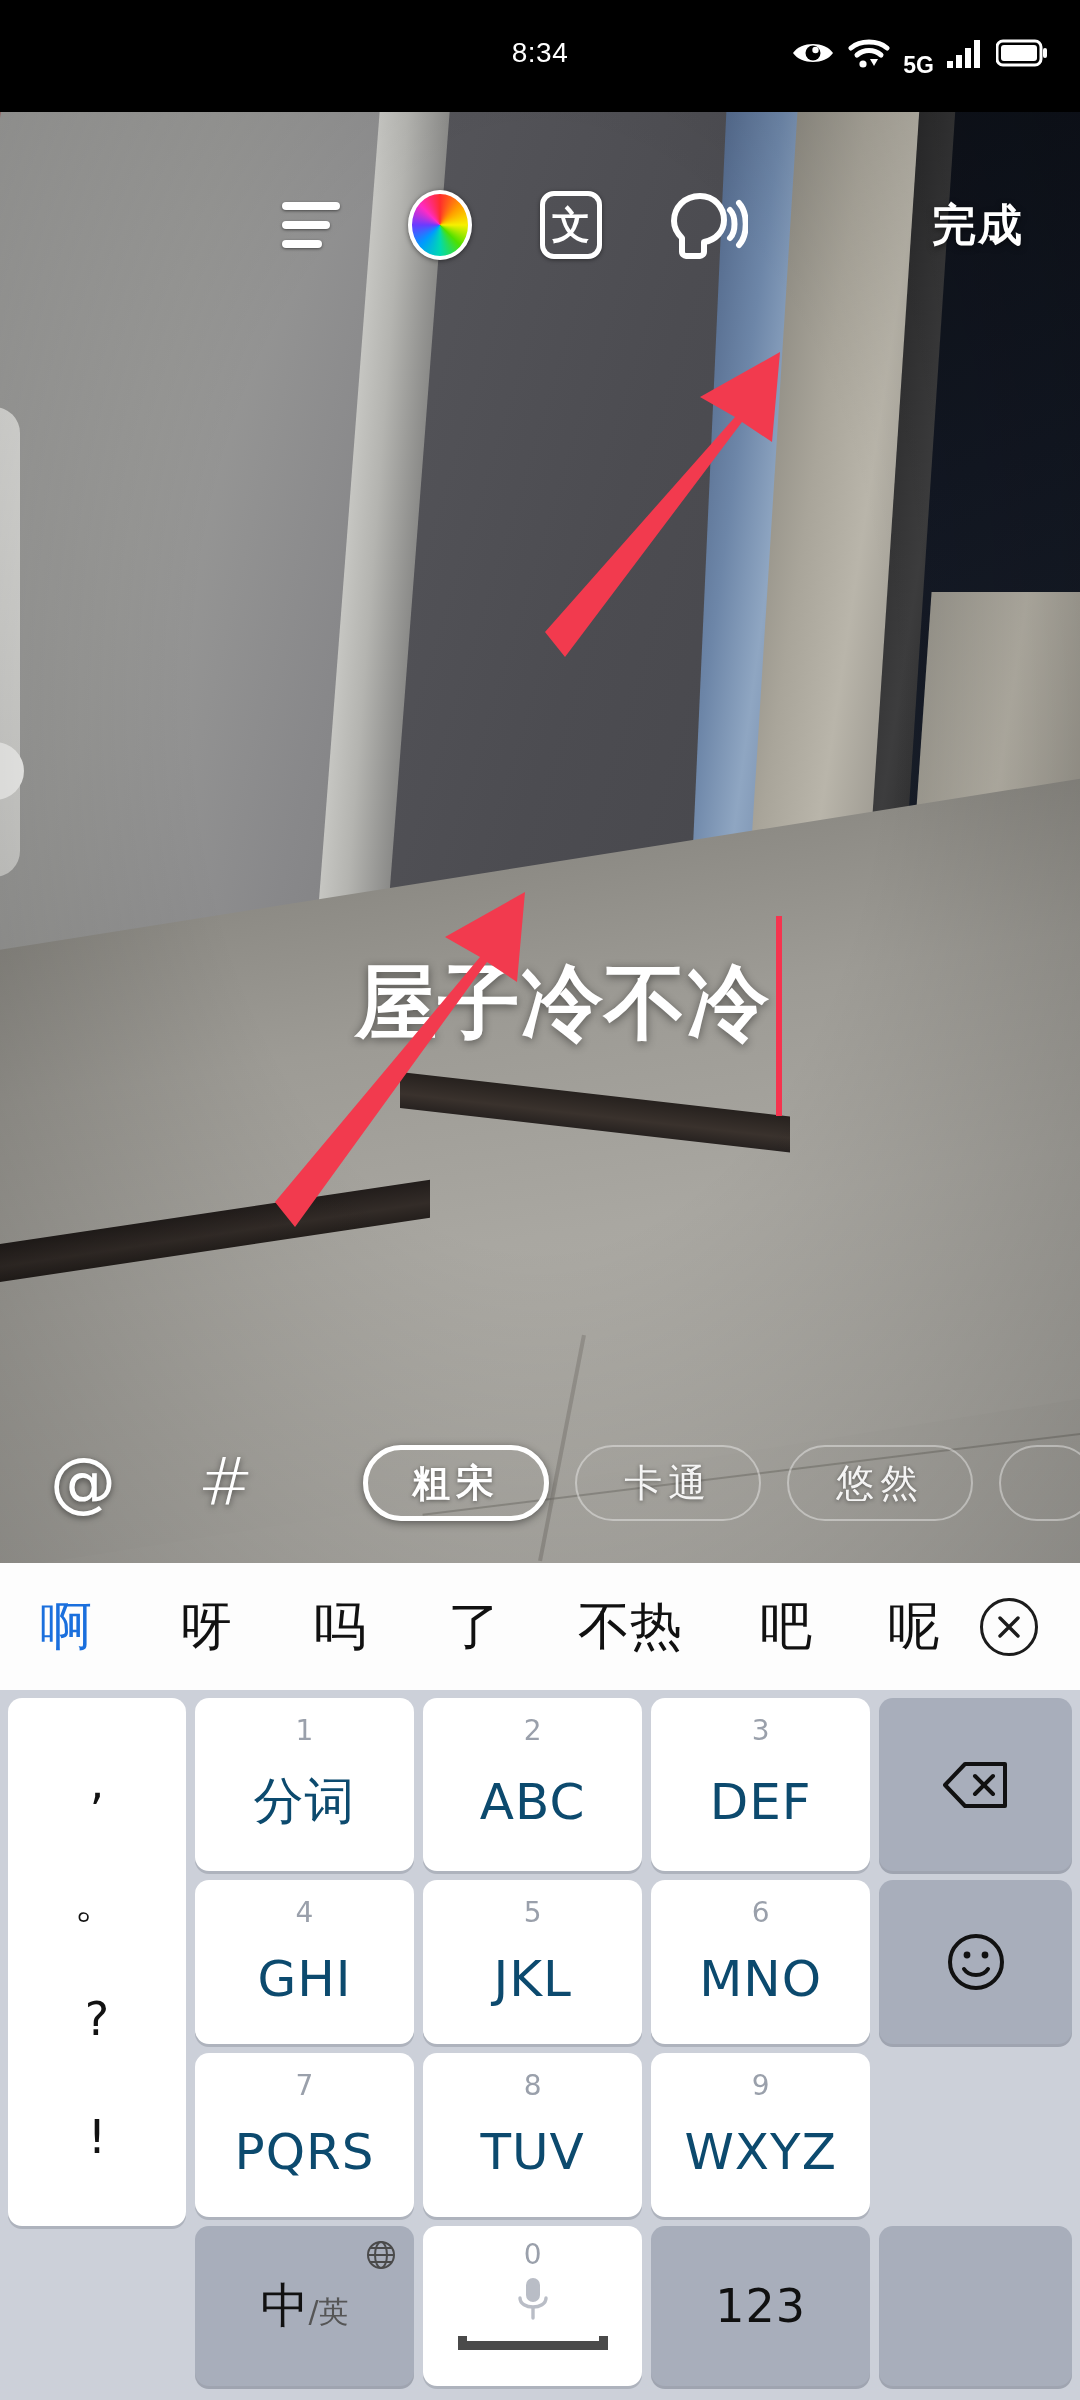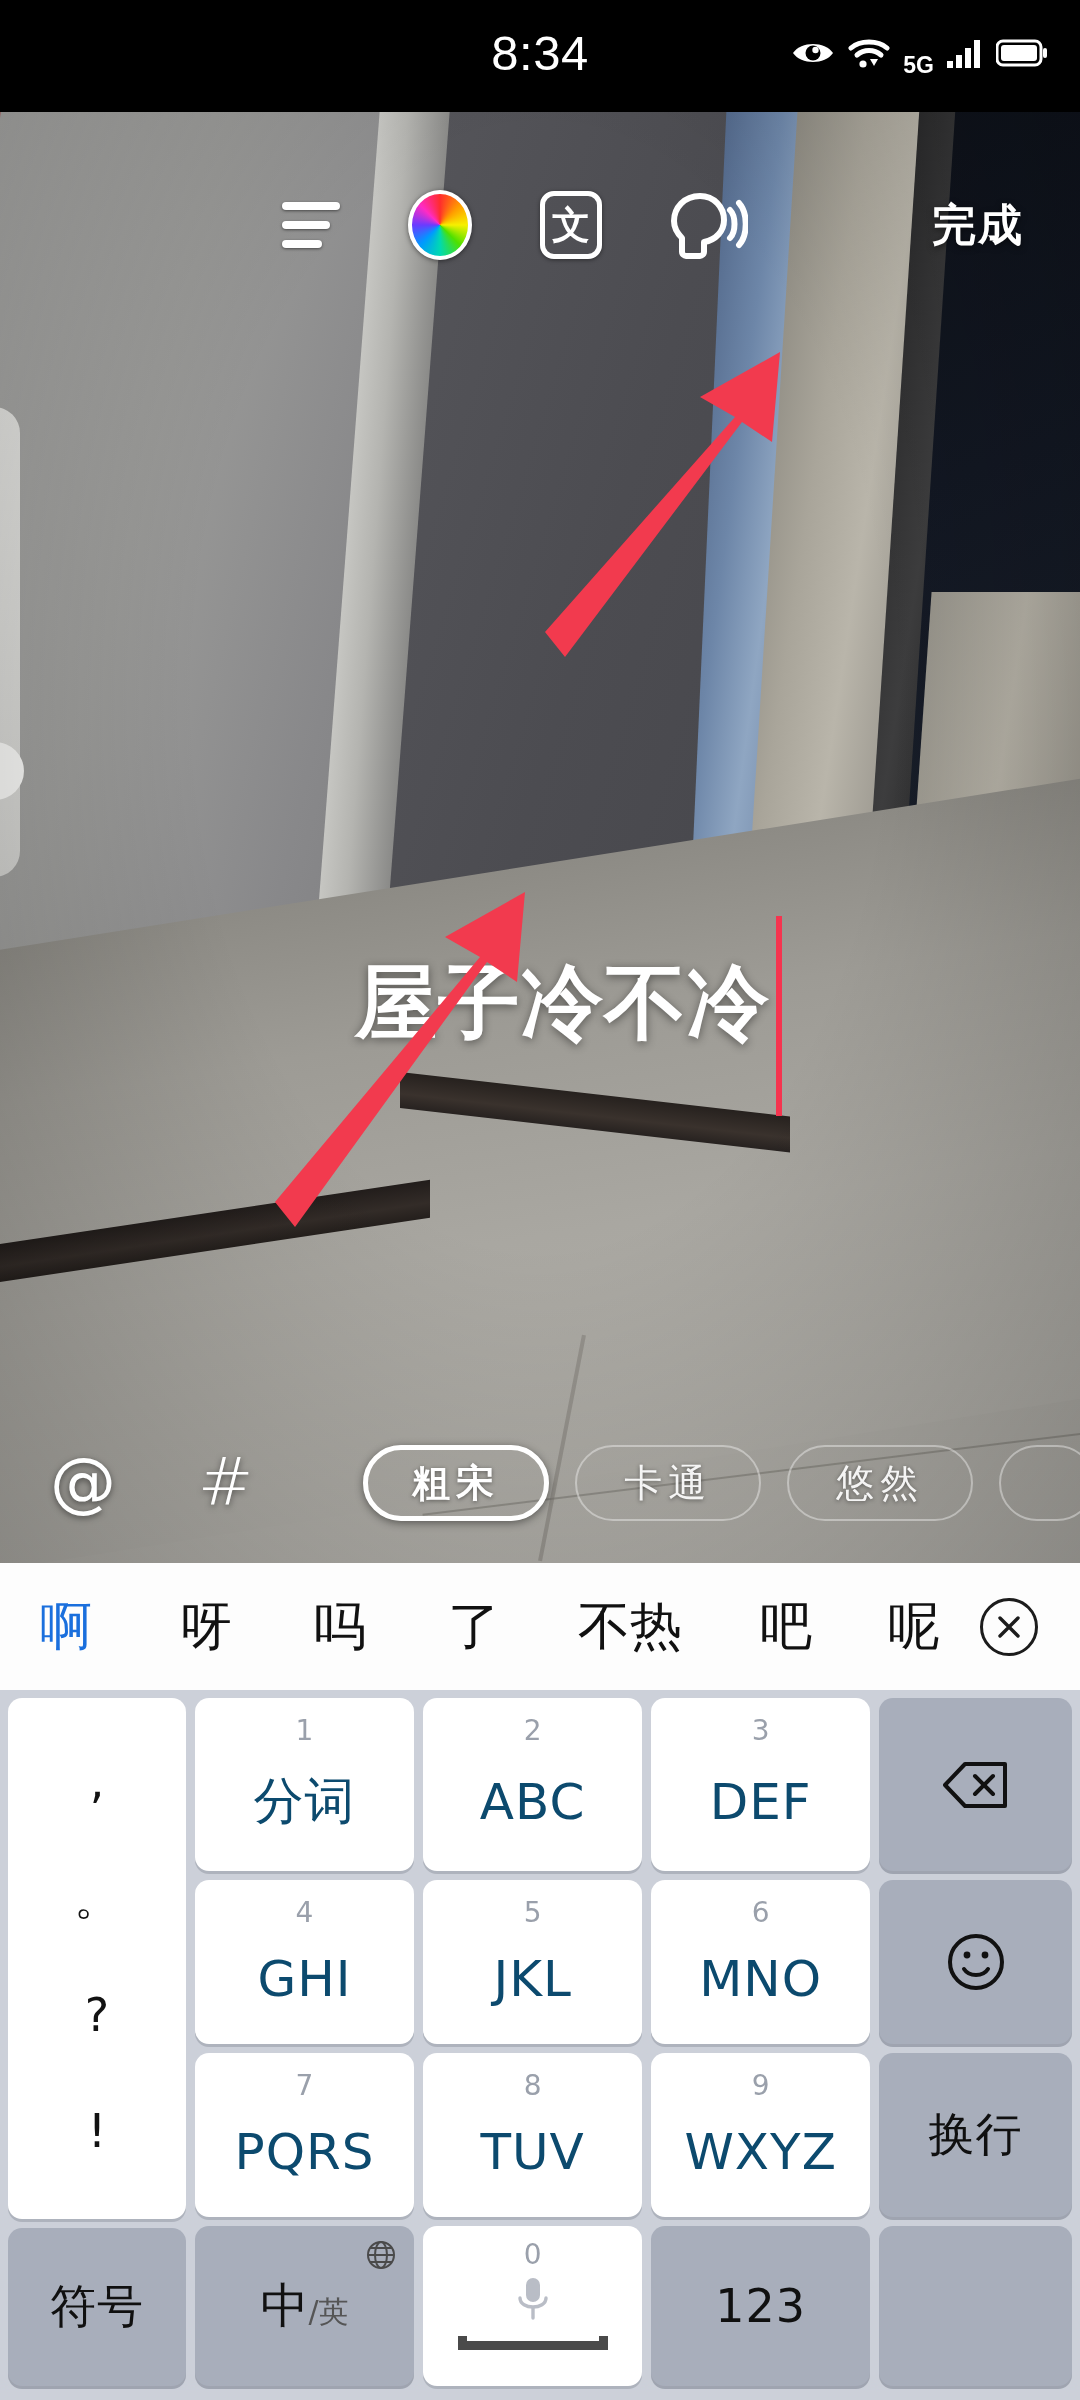--- a/index.html
+++ b/index.html
@@ -12,21 +12,21 @@
   #screen { position: relative; width: 1080px; height: 2400px; overflow: hidden; background:#000; }
 
   
   .statusbar {
     position: absolute; top: 0; left: 0; width: 1080px; height: 112px;
     background: #000; z-index: 40;
   }
   .sb-time {
     position: absolute; left: 0; top: 0; width: 1080px; height: 112px;
     display: flex; align-items: center; justify-content: center;
-    color: #fff; font-size: 49px; font-weight: 500; letter-spacing: 0.5px;
+    color: #fff; font-size: 28px; font-weight: 500; letter-spacing: 0.5px;
     padding-bottom: 6px;
   }
   .sb-icons {
     position: absolute; right: 32px; top: 0; height: 112px;
     display: flex; align-items: center; gap: 13px; padding-bottom: 6px;
   }
   .ic { display:flex; align-items:center; justify-content:center; }
 
   
   .photo {
@@ -394,23 +394,20 @@
 
   <div class="kb">
 
     <div style="display:flex;flex-direction:column;gap:9px;width:178px;">
       <div class="kb-col-punct">
         <span>,</span>
         <span>。</span>
         <span>?</span>
         <span>!</span>
       </div>
-      <div class="key fn" style="height:160px;">
-        <span class="lbl">符号</span>
-      </div>
     </div>
 
     <div class="kb-main">
       <div class="kb-grid">
 
         <div class="key">
           <span class="num">1</span>
           <span class="lbl">分词</span>
         </div>
         <div class="key">
@@ -453,23 +450,20 @@
           <span class="num">7</span>
           <span class="lbl">PQRS</span>
         </div>
         <div class="key">
           <span class="num">8</span>
           <span class="lbl">TUV</span>
         </div>
         <div class="key">
           <span class="num">9</span>
           <span class="lbl">WXYZ</span>
-        </div>
-        <div class="key fn">
-          <span class="lbl">换行</span>
         </div>
 
       </div>
 
       <div class="kb-bottom" style="grid-template-columns: 1fr 1fr 1fr 0.88fr;">
         <div class="key fn">
           <span class="globe">
             <svg width="30" height="30" viewBox="0 0 30 30">
               <circle cx="15" cy="15" r="13" fill="none" stroke="#4a4a4a" stroke-width="2"></circle>
               <ellipse cx="15" cy="15" rx="6" ry="13" fill="none" stroke="#4a4a4a" stroke-width="2"></ellipse>

